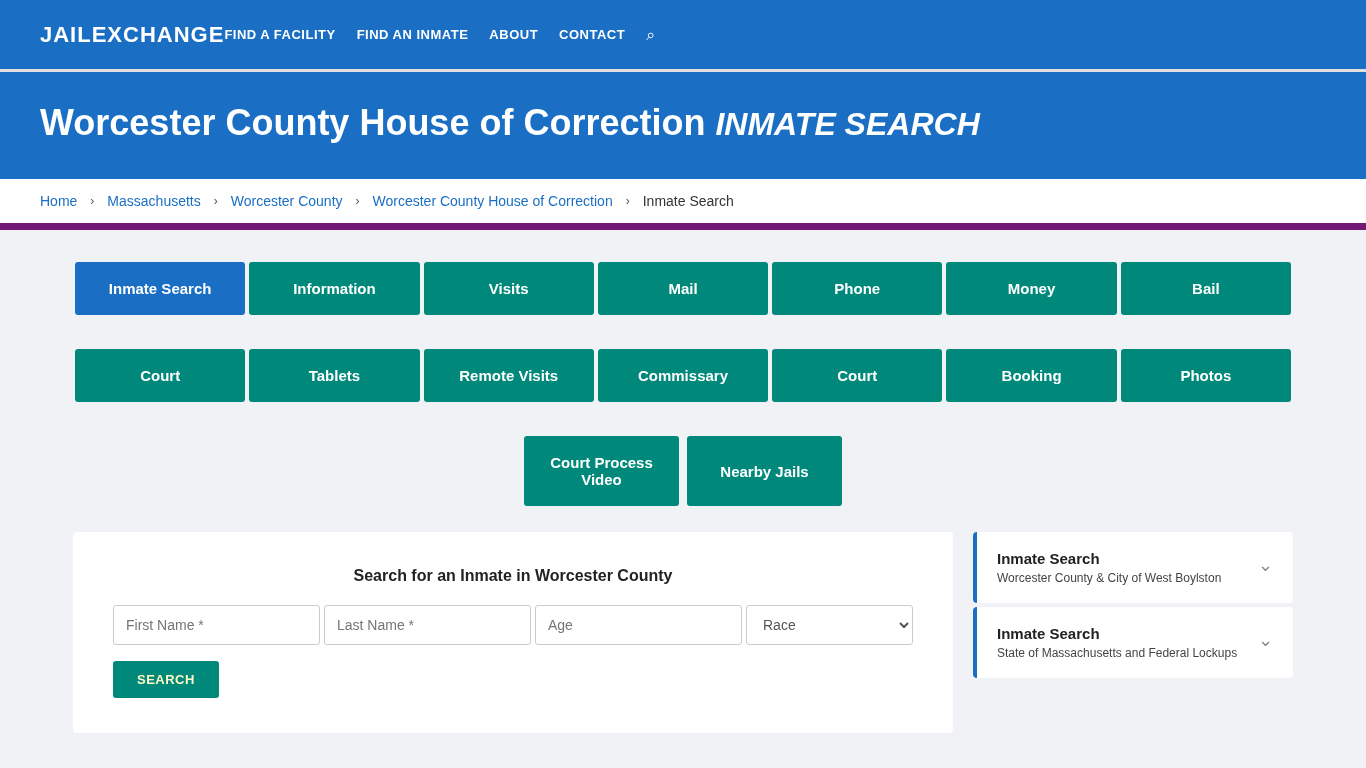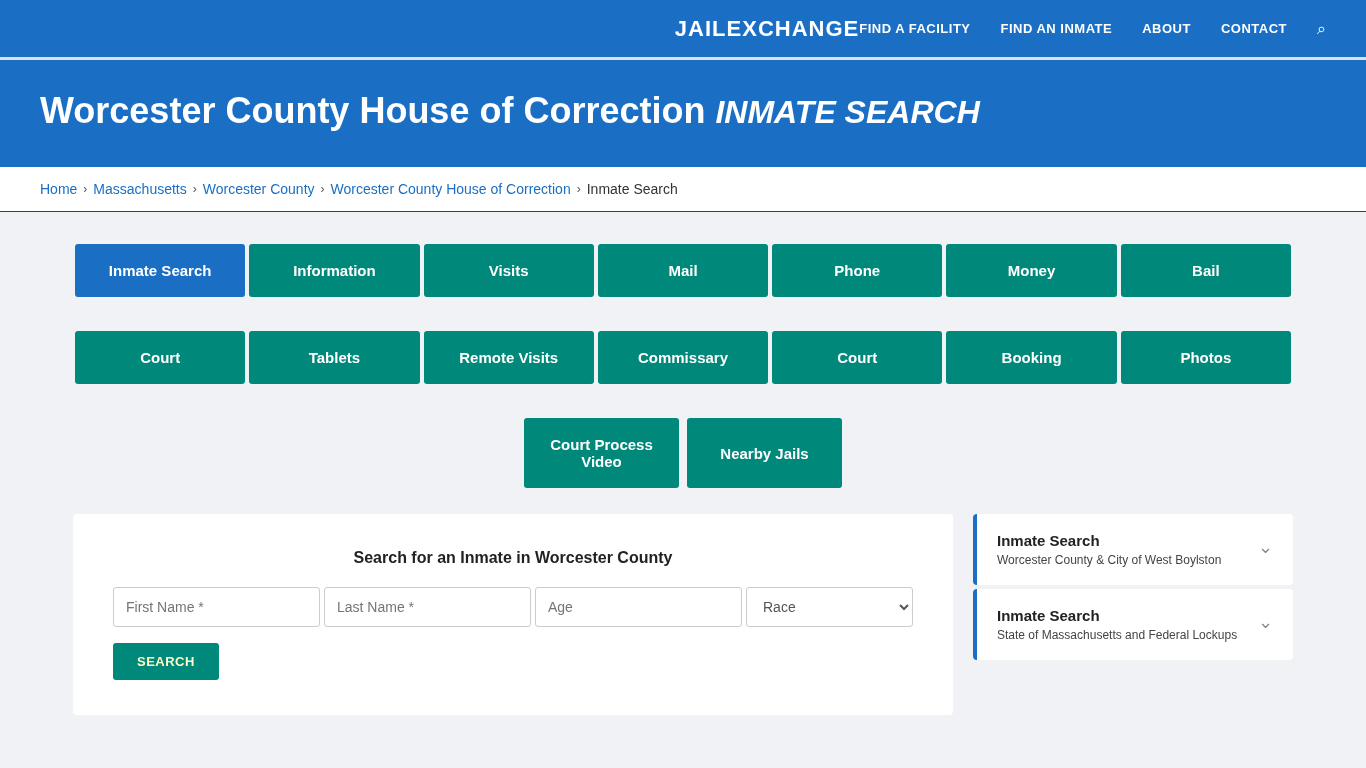--- a/index.html
+++ b/index.html
@@ -2,42 +2,42 @@
 <html><head>
   <meta charset="utf-8">
   <style>
     * { box-sizing: border-box; margin: 0; padding: 0; }
     body { font-family: Arial, sans-serif; background: #f0f2f5; }
 
     
     .header {
       background: #1a6fc4;
       padding: 0 40px;
-      height: 60px;
+      height: 72px;
       display: flex;
       align-items: center;
-      justify-content: flex-end;
+      justify-content: flex-start;
       border-bottom: 3px solid #e0e0e0;
     }
     .logo {
       font-size: 22px;
       font-weight: 900;
       color: white;
       letter-spacing: 1px;
     }
     .logo span {
       color: #fff;
     }
     .logo-jail { color: white; }
     .logo-exchange { color: #a8d8f0; }
 
     .nav {
       display: flex;
       align-items: center;
-      gap: 30px;
+      gap: 21px;
     }
     .nav a {
       color: white;
       text-decoration: none;
       font-size: 13px;
       font-weight: 600;
       letter-spacing: 0.5px;
       cursor: pointer;
     }
     .search-icon-btn {
@@ -64,23 +64,23 @@
       font-weight: 700;
       text-transform: uppercase;
     }
 
     
     .breadcrumb {
       background: white;
       padding: 14px 40px;
       display: flex;
       align-items: center;
-      gap: 6px;
+      gap: 13px;
       font-size: 14px;
-      border-bottom: 1px solid #701a75;
+      border-bottom: 7px solid #701a75;
     }
     .breadcrumb a {
       color: #1a6fc4;
       text-decoration: none;
       cursor: pointer;
     }
     .breadcrumb .sep {
       color: #555;
       font-size: 12px;
     }

